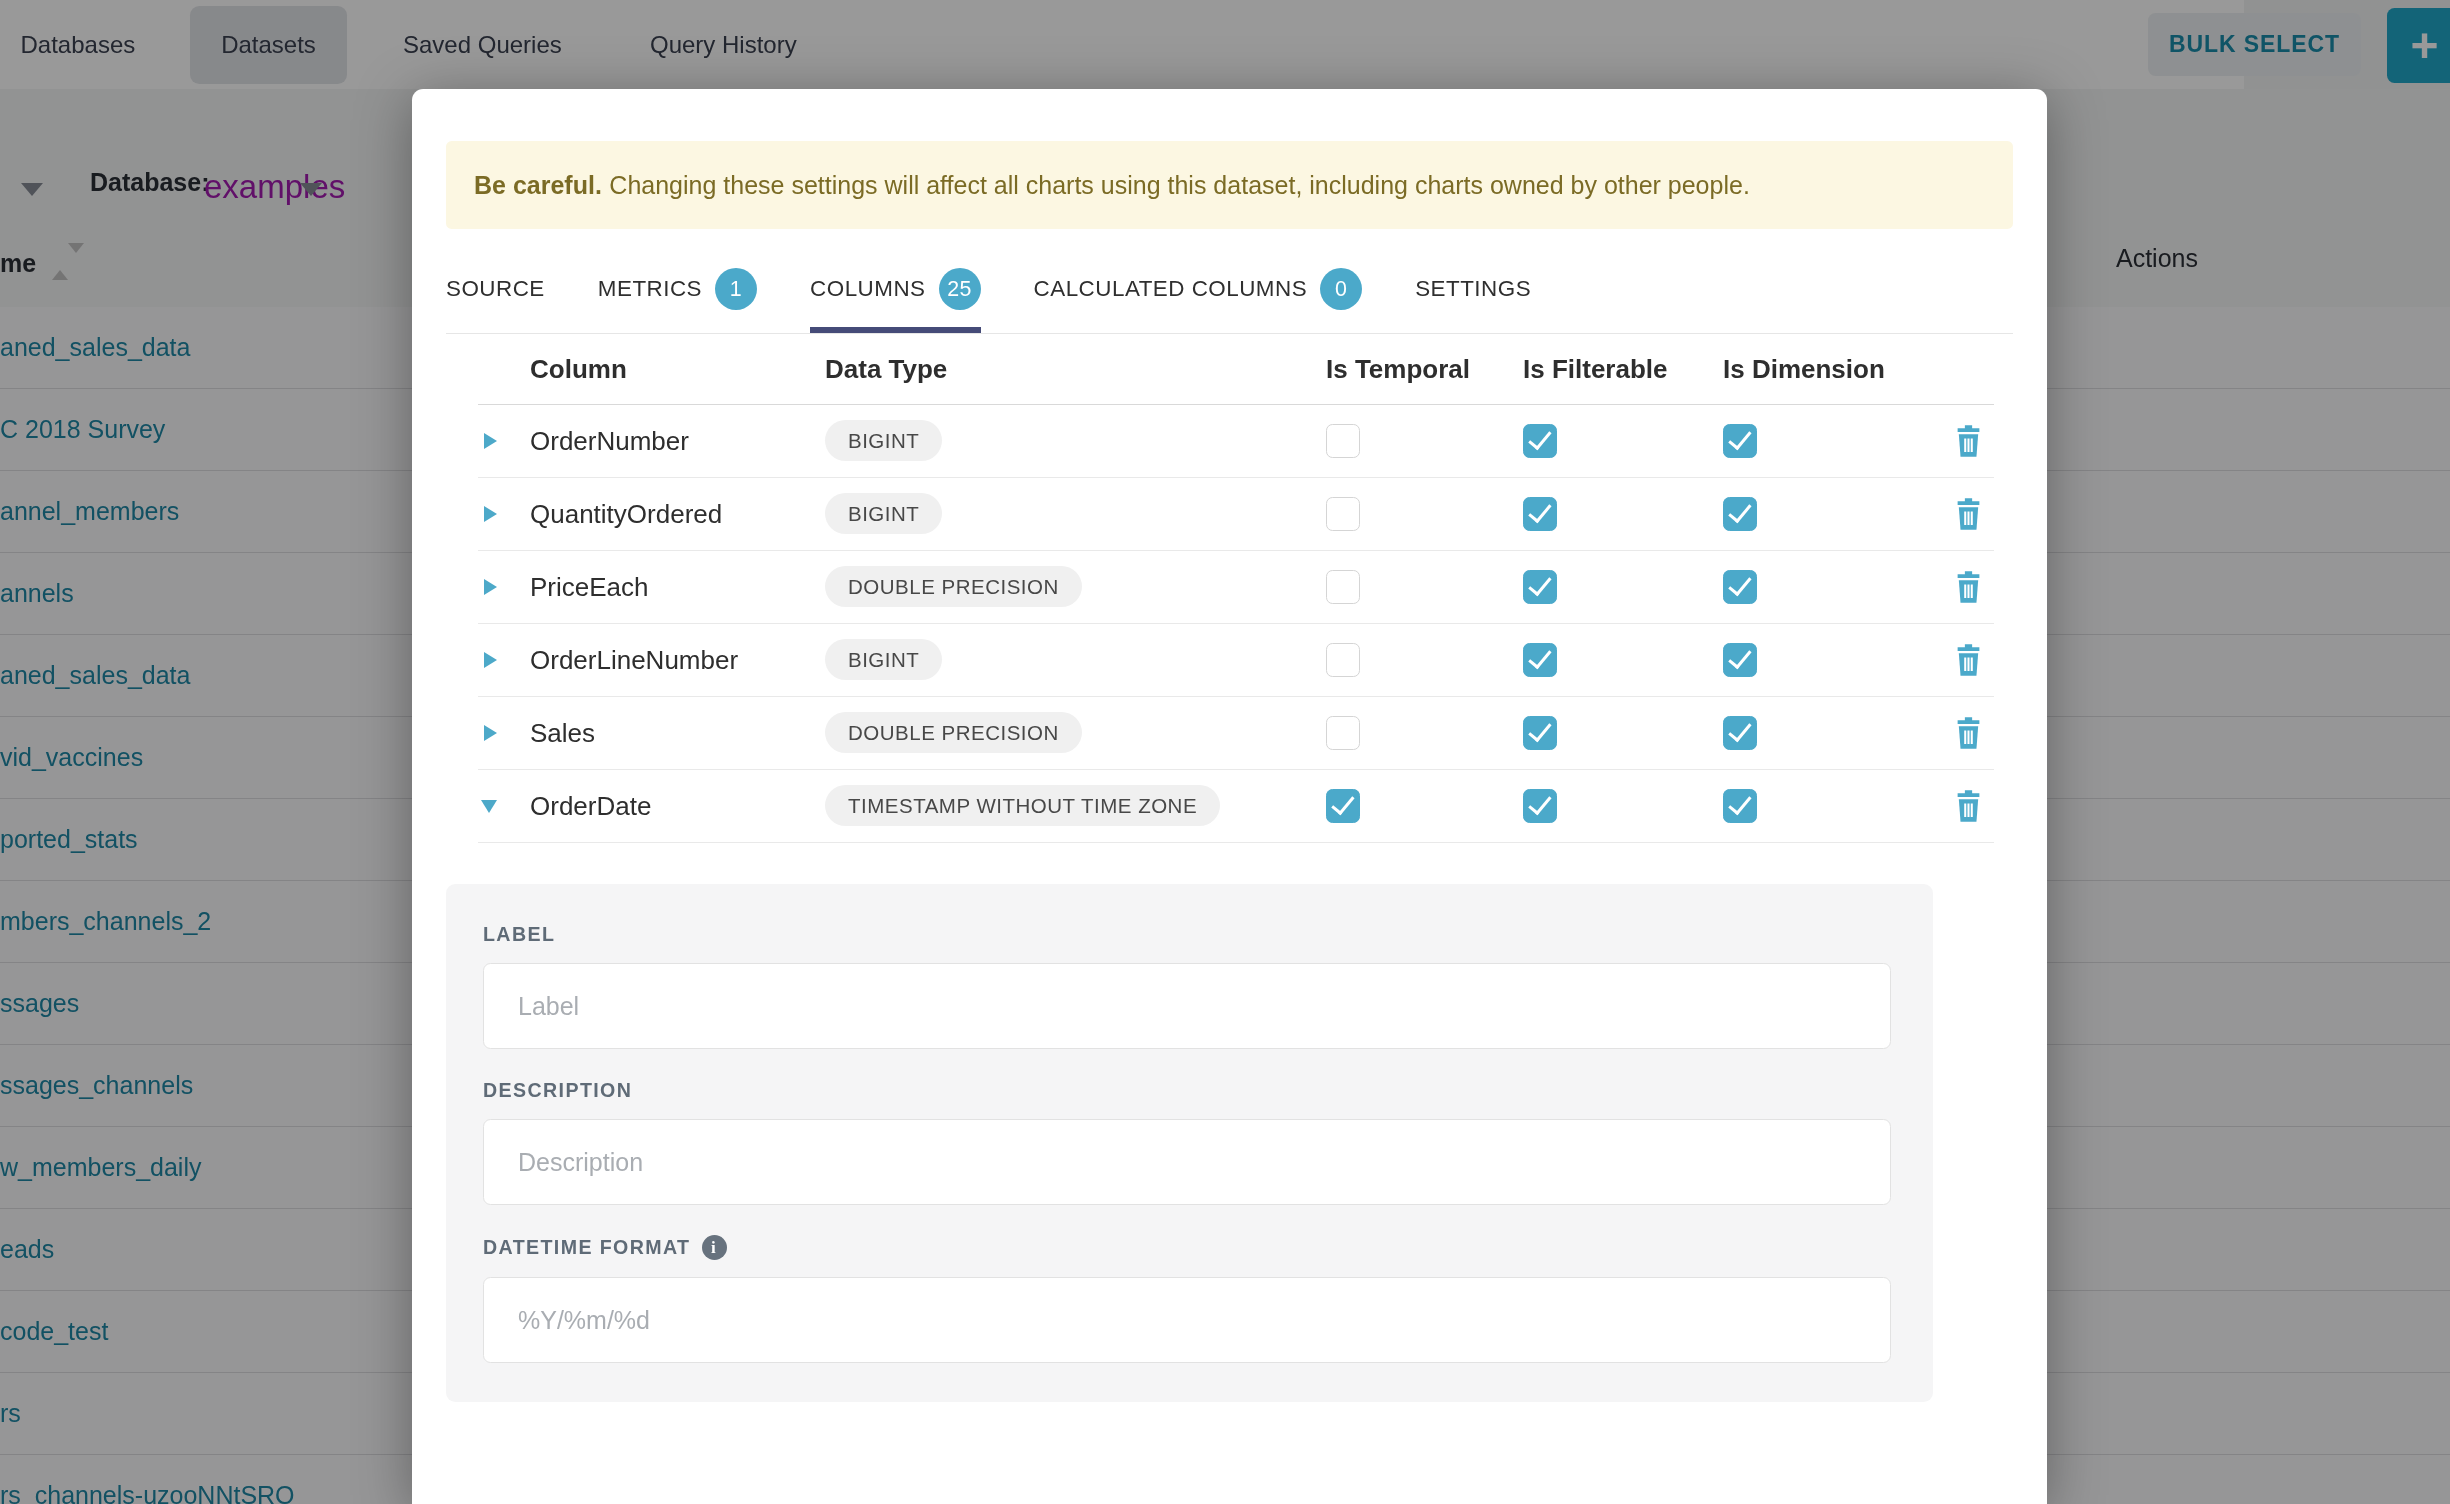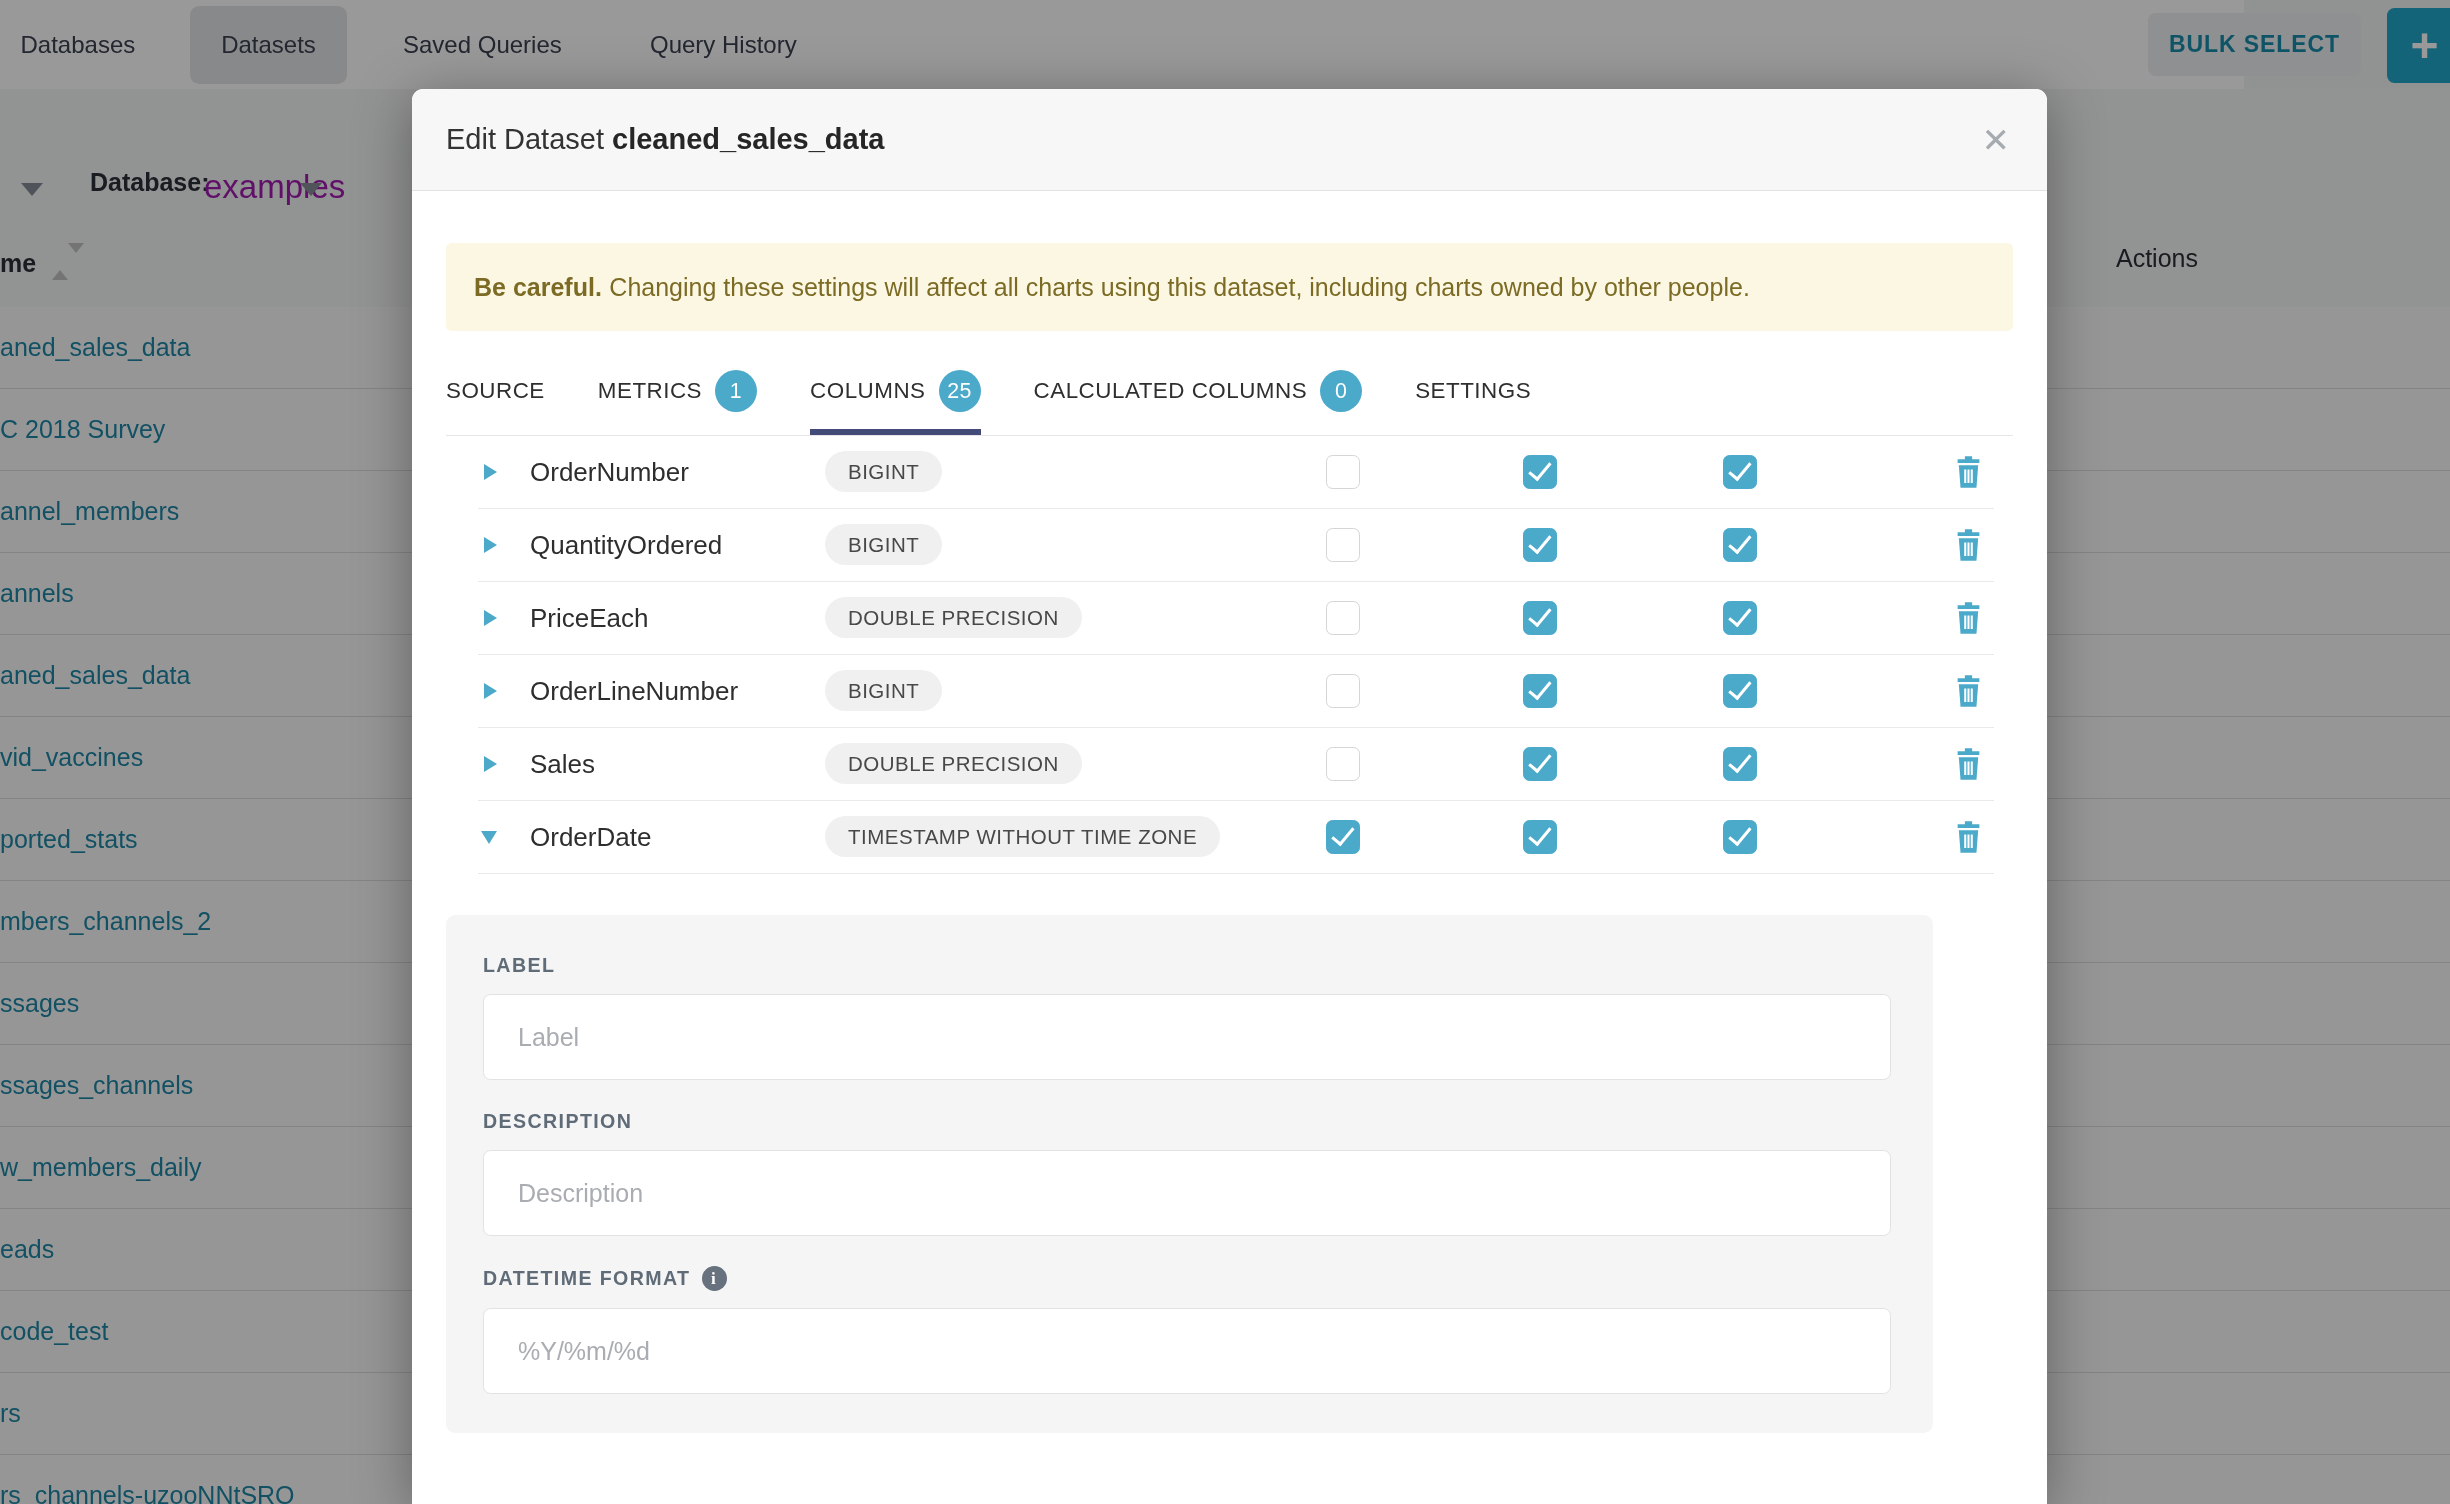--- a/index.html
+++ b/index.html
@@ -145,24 +145,20 @@
       </div>
     <div class="bg-row">
         <a>rs_channels-uzooNNtSRO</a>
       </div>
   </div>
 </div>
 
 <div class="overlay"></div>
 
 <div class="modal">
-  <div class="modal-header">
-    <span class="modal-title"><span>Edit Dataset </span><b>cleaned_sales_data</b></span>
-    <span class="modal-close">✕</span>
-  </div>
 
   <div class="modal-body">
     <div class="warn">
       <b>Be careful.</b>
       <span>Changing these settings will affect all charts using this dataset, including charts owned by other people.</span>
     </div>
 
     <div class="tabs">
       <div class="tab">
           <span>SOURCE</span>
@@ -178,20 +174,30 @@
       <div class="tab">
           <span>CALCULATED COLUMNS</span>
           <span class="badge">0</span>
         </div>
       <div class="tab">
           <span>SETTINGS</span>
         </div>
     </div>
 
     <div class="ctable">
+      <div class="crow chead">
+        <span></span>
+        <span>Column</span>
+        <span>Data Type</span>
+        <span>Is Temporal</span>
+        <span>Is Filterable</span>
+        <span>Is Dimension</span>
+        <span></span>
+          <span></span>
+      </div>
 
       <div class="crow">
         <span class="tri"></span>
         <span class="cname">OrderNumber</span>
         <span><span class="pill">BIGINT</span></span>
         <span class="cb"></span>
         <span class="cb checked"></span>
         <span class="cb checked"></span>
         <span></span>
         <svg class="trash" viewBox="0 0 24 26">

